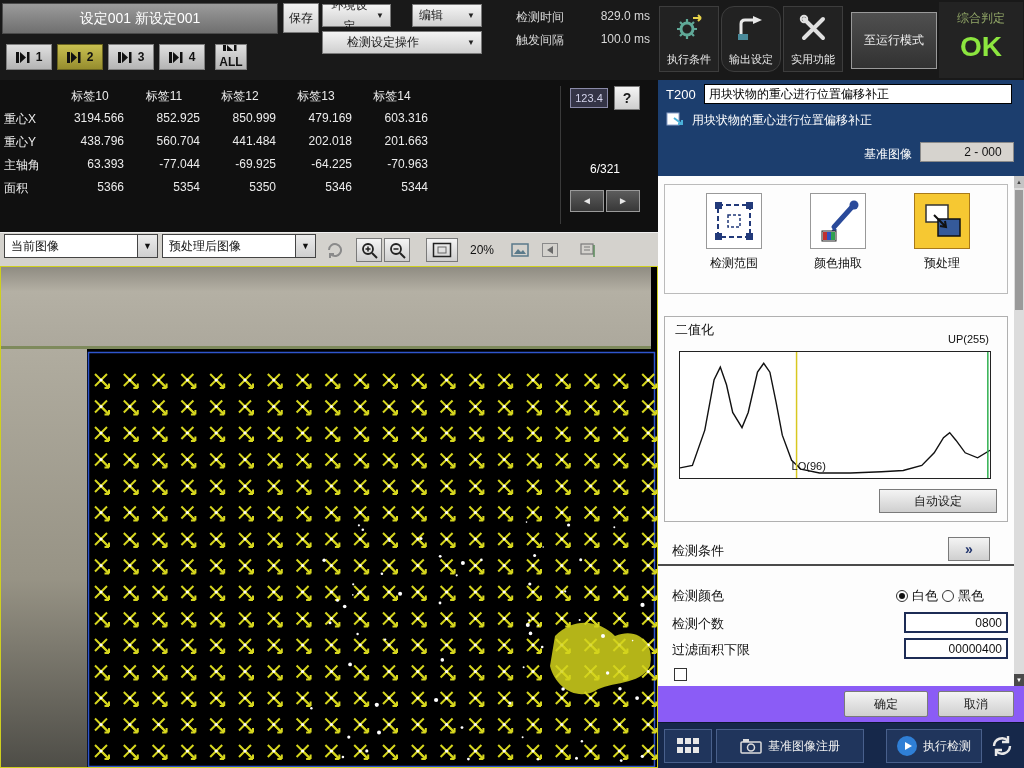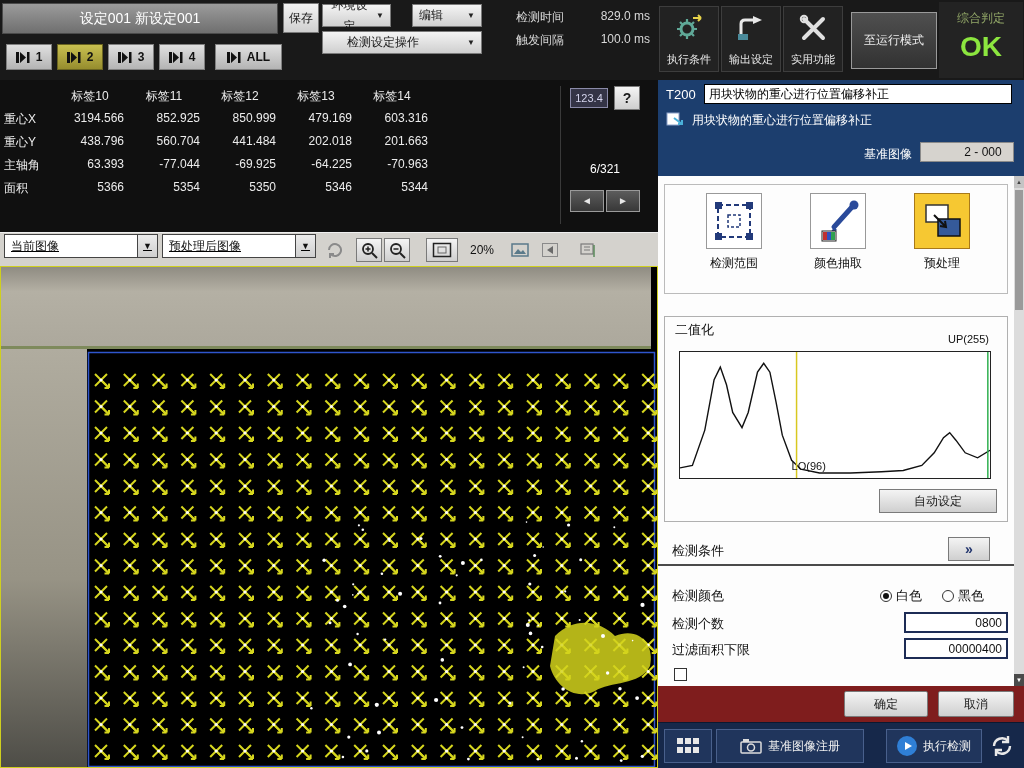--- a/index.html
+++ b/index.html
@@ -43,21 +43,21 @@
   .rgrid .v { text-align:right; padding-right:2px; }
   .rgrid .rl { text-align:left; }
   .rdivider { position:absolute; left:560px; top:6px; width:1px; height:138px; background:#3a3a3a; }
   .numdisp-btn { position:absolute; left:570px; top:8px; width:38px; height:20px; background:#343446; border:1px solid #8a8aa8; color:#d4d4ec; font-size:11px; line-height:18px; text-align:center; cursor:pointer; }
   .help-btn { position:absolute; left:614px; top:6px; width:26px; height:24px; font-weight:bold; font-size:14px; line-height:22px; }
   .page-ind { position:absolute; left:570px; top:82px; width:70px; text-align:center; color:#fff; }
   .pg-btn { position:absolute; top:110px; width:34px; height:22px; background:linear-gradient(#5c5c5c,#383838); border:1px solid #9a9a9a; color:#e8e8e8; font-size:10px; line-height:20px; text-align:center; cursor:pointer; }
 
   
   .toolbar { position:absolute; left:0; top:232px; width:658px; height:34px; background:#d4d2cd; border-top:1px solid #efefef; }
-  .select { position:absolute; top:1px; height:24px; background:#fff; border:1px solid #444; display:flex; align-items:center; cursor:pointer;text-decoration:underline; }
+  .select { position:absolute; top:1px; height:24px; background:#fff; border:1px solid #444; display:flex; align-items:center; cursor:pointer; }
   .select .val { flex:1; font-size:12px; padding-left:6px; color:#111; }
   .select .abox { width:20px; height:100%; border-left:1px solid #444; display:flex; align-items:center; justify-content:center; font-size:9px; color:#111; background:linear-gradient(#ececec,#cfcfcf); }
   .tbtn { position:absolute; top:5px; height:24px; display:flex; align-items:center; justify-content:center; }
   .pct { position:absolute; left:470px; top:10px; font-size:12px; color:#111; }
 
   
   .viewport { position:absolute; left:0; top:266px; width:658px; height:502px; background:#000; }
   .yellow-frame { position:absolute; inset:0; border:1px solid #cfcf1e; pointer-events:none; z-index:30; }
   .pcb-top { position:absolute; left:1px; top:1px; width:650px; height:82px;
     background:linear-gradient(180deg,#8f8c82,#b4b0a4 30%,#aca89c); }
@@ -86,30 +86,30 @@
   .up-label { position:absolute; right:18px; top:16px; font-size:11px; color:#111; }
   .hist { position:absolute; left:14px; top:34px; width:312px; height:128px; border:1px solid #222; background:#fff; }
   .hist svg { position:absolute; inset:0; width:100%; height:100%; }
   .lo-label { position:absolute; left:36%; bottom:6px; font-size:11px; color:#111; }
   .auto-btn { position:absolute; right:10px; bottom:8px; width:118px; height:24px; line-height:22px; }
   .cond-header { position:absolute; left:0; top:358px; width:356px; height:32px; border-bottom:2px solid #4a4a4a; }
   .cond-title { position:absolute; left:14px; top:8px; font-size:13px; color:#111; }
   .expand-btn { position:absolute; right:24px; top:3px; width:42px; height:24px; font-weight:bold; font-size:14px; color:#23366e; line-height:22px; }
   .prow { position:absolute; left:0; width:356px; height:22px; }
   .prow .pl { position:absolute; left:14px; top:3px; font-size:13px; color:#111; }
-  .radio-group { position:absolute; right:30px; top:3px; display:flex; gap:20px; align-items:center; font-size:13px; color:#111; }
+  .radio-group { position:absolute; right:30px; top:3px; display:flex; gap:4px; align-items:center; font-size:13px; color:#111; }
   .radio { width:12px; height:12px; border:1px solid #333; border-radius:50%; display:inline-block; vertical-align:-2px; margin-right:4px; position:relative; }
   .radio.on::after { content:""; position:absolute; left:2px; top:2px; width:6px; height:6px; border-radius:50%; background:#111; }
   .num-input { position:absolute; right:6px; top:0; width:104px; height:21px; border:2px solid #1d2c55; font-size:12px; text-align:right; padding:0 4px; font-family:inherit; color:#111; background:#fff; }
   .pcheck { position:absolute; left:16px; top:492px; width:13px; height:13px; border:1px solid #333; background:#fff; cursor:pointer; }
   .vscroll { position:absolute; left:356px; top:96px; width:10px; height:510px; background:#dcdcdc; }
   .vs-up { position:absolute; left:0; top:0; width:10px; height:12px; background:#c4c4c4; color:#444; font-size:6px; text-align:center; line-height:12px; cursor:pointer; }
   .vs-thumb { position:absolute; left:1px; top:14px; width:8px; height:120px; background:#9a9a9a; cursor:pointer; }
   .vs-down { position:absolute; left:0; bottom:0; width:10px; height:12px; background:#4a4a4a; color:#fff; font-size:6px; text-align:center; line-height:12px; cursor:pointer; }
-  .ok-bar { position:absolute; left:0; top:606px; width:366px; height:36px; background:#7f1d1d; }
+  .ok-bar { position:absolute; left:0; top:606px; width:366px; height:36px; background:#8b5cf6; }
   .okc-btn { position:absolute; top:5px; height:26px; line-height:24px; border-radius:2px; }
   .pfoot { position:absolute; left:0; top:642px; width:366px; height:46px; background:#16284a; border-top:1px solid #0c1830; }
   .fbtn { position:absolute; top:6px; height:34px; background:#20355c; border:1px solid #49608c; display:flex; align-items:center; justify-content:center; gap:6px; color:#f0f0f0; font-size:12px; cursor:pointer; }
 
   .run-circle { width:20px; height:20px; border-radius:50%; background:#2f7fd6; display:inline-flex; align-items:center; justify-content:center; }
   .run-circle span { width:0; height:0; border-left:7px solid #fff; border-top:4px solid transparent; border-bottom:4px solid transparent; margin-left:2px; }
 </style>
 </head>
 <body>
 
@@ -138,21 +138,21 @@
     <div class="stat-value" style="left:566px; top:32px;">100.0 ms</div>
 
     <div class="icon-btn" style="left:659px;">
       <svg width="30" height="28">
         <circle cx="13" cy="15" r="6" fill="none" stroke="#5fa897" stroke-width="3"></circle>
         <path d="M13,5v4M13,21v4M3,15h4M19,15h4M6,8l3,3M20,22l-3,-3M20,8l-3,3M6,22l3,-3" stroke="#5fa897" stroke-width="2.2"></path>
         <path d="M19,4h8M27,4l-3,-3M27,4l-3,3" stroke="#e8d44a" stroke-width="2" fill="none"></path>
       </svg>
       <span>执行条件</span>
     </div>
-    <div class="icon-btn" style="left:721px;">
+    <div class="icon-btn" style="left:721px;border-radius:13px;">
       <svg width="30" height="28">
         <path d="M5,22V10q0,-4 4,-4h10" fill="none" stroke="#e8e8e8" stroke-width="3"></path>
         <path d="M17,2l9,4l-9,4z" fill="#e8e8e8"></path>
         <rect x="2" y="20" width="10" height="6" fill="#4a8a9a"></rect>
       </svg>
       <span>输出设定</span>
     </div>
     <div class="icon-btn" style="left:783px;">
       <svg width="30" height="28">
         <path d="M6,5L25,24M25,5L6,24" stroke="#e0e0e0" stroke-width="4" stroke-linecap="round"></path>
@@ -184,21 +184,21 @@
           <path d="M0,0h3v11h-3z M4,0l6,5.5l-6,5.5z M11,0h2.5v11h-2.5z" fill="#111"></path>
         </svg>
       <span>3</span>
     </div>
     <div class="tab" style="left:159px;">
       <svg width="16" height="11">
           <path d="M0,0h3v11h-3z M4,0l6,5.5l-6,5.5z M11,0h2.5v11h-2.5z" fill="#111"></path>
         </svg>
       <span>4</span>
     </div>
-    <div class="tab" style="left:215px; width:67px;">
+    <div class="tab" style="left:215px; width:32px;flex-direction:column;">
       <svg width="16" height="11">
           <path d="M0,0h3v11h-3z M4,0l6,5.5l-6,5.5z M11,0h2.5v11h-2.5z" fill="#111"></path>
         </svg>
       <span>ALL</span>
     </div>
   </div>
 
   <div class="results">
     <div class="rgrid">
       <div class="h"></div>

